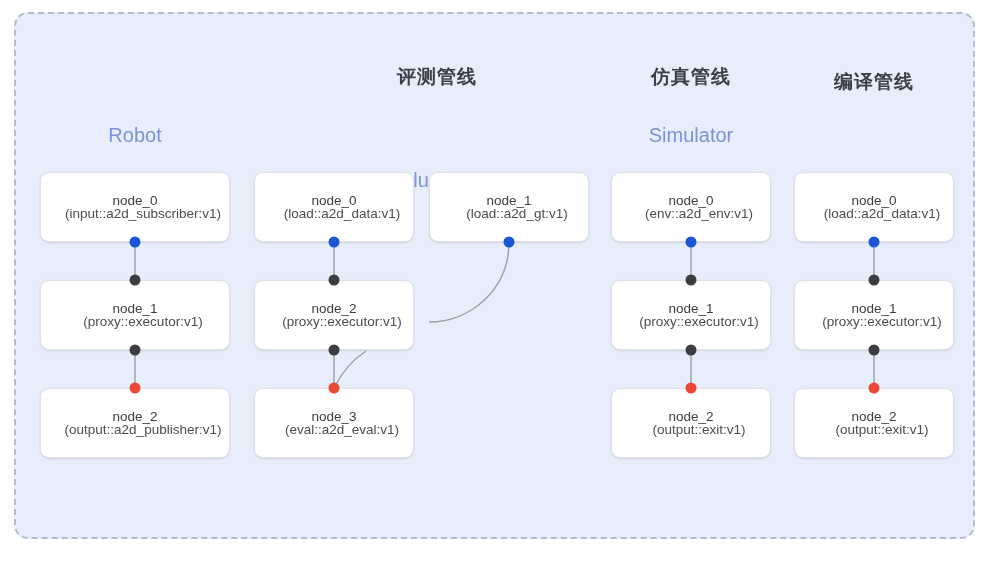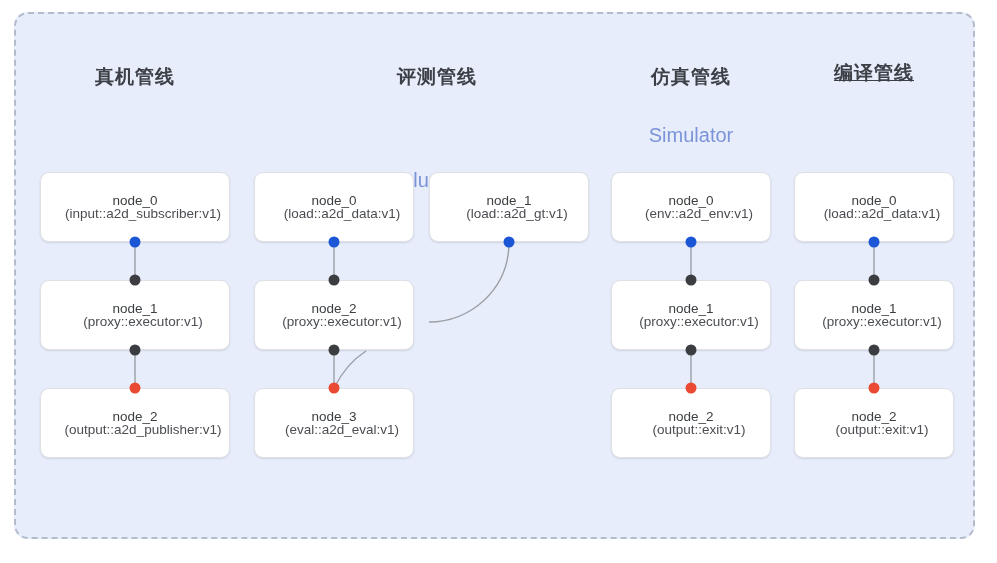--- a/index.html
+++ b/index.html
@@ -99,21 +99,21 @@
 
     <path d="M 366 351 C 352 360 342 372 334 388" fill="none" stroke="#9aa0a6" stroke-width="1.4"></path>
 
     <line x1="691" y1="242" x2="691" y2="280" stroke="#9aa0a6" stroke-width="1.4"></line>
     <line x1="691" y1="350" x2="691" y2="388" stroke="#9aa0a6" stroke-width="1.4"></line>
 
     <line x1="874" y1="242" x2="874" y2="280" stroke="#9aa0a6" stroke-width="1.4"></line>
     <line x1="874" y1="350" x2="874" y2="388" stroke="#9aa0a6" stroke-width="1.4"></line>
   </svg>
 
-  <div class="col-title" style="left:55px;top:64px;width:160px;">真机管线</div>
+  <div class="col-sub" style="left:55px;top:124px;width:160px;">Robot</div>
 
   <div class="node" style="left:40px;top:172px;width:190px;height:70px;">
     <span class="nm">node_0</span>
     <span class="ty">(input::a2d_subscriber:v1)</span>
   </div>
   <div class="dot blue" style="left:135px;top:242px;"></div>
 
   <div class="node" style="left:40px;top:280px;width:190px;height:70px;">
     <span class="nm">node_1</span>
     <span class="ty">(proxy::executor:v1)</span>
@@ -170,21 +170,21 @@
   </div>
   <div class="dot black" style="left:691px;top:280px;"></div>
   <div class="dot black" style="left:691px;top:350px;"></div>
 
   <div class="node" style="left:611px;top:388px;width:160px;height:70px;">
     <span class="nm">node_2</span>
     <span class="ty">(output::exit:v1)</span>
   </div>
   <div class="dot red" style="left:691px;top:388px;"></div>
 
-  <div class="col-title" style="left:794px;top:60px;width:160px;text-decoration:underline;">编译管线</div>
+  <div class="col-title" style="left:794px;top:69px;width:160px;">编译管线</div>
 
   <div class="node" style="left:794px;top:172px;width:160px;height:70px;">
     <span class="nm">node_0</span>
     <span class="ty">(load::a2d_data:v1)</span>
   </div>
   <div class="dot blue" style="left:874px;top:242px;"></div>
 
   <div class="node" style="left:794px;top:280px;width:160px;height:70px;">
     <span class="nm">node_1</span>
     <span class="ty">(proxy::executor:v1)</span>

